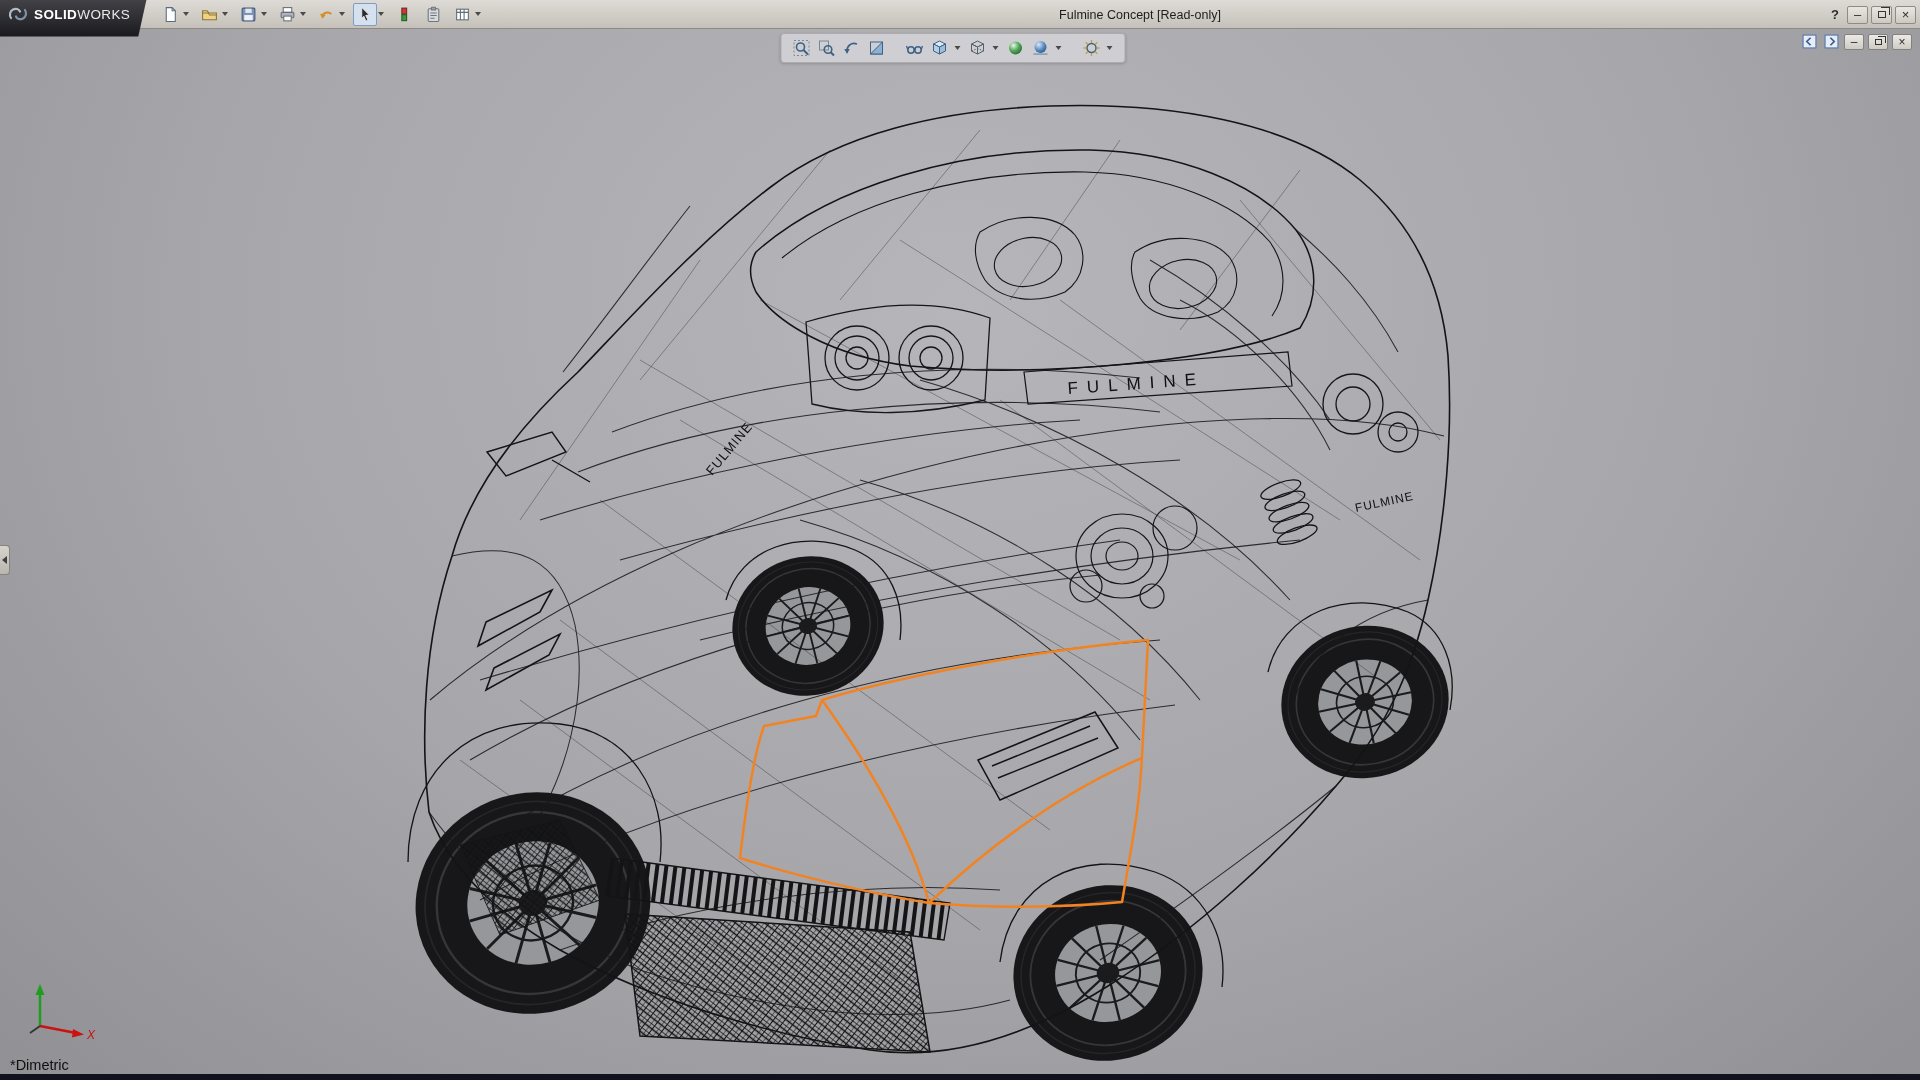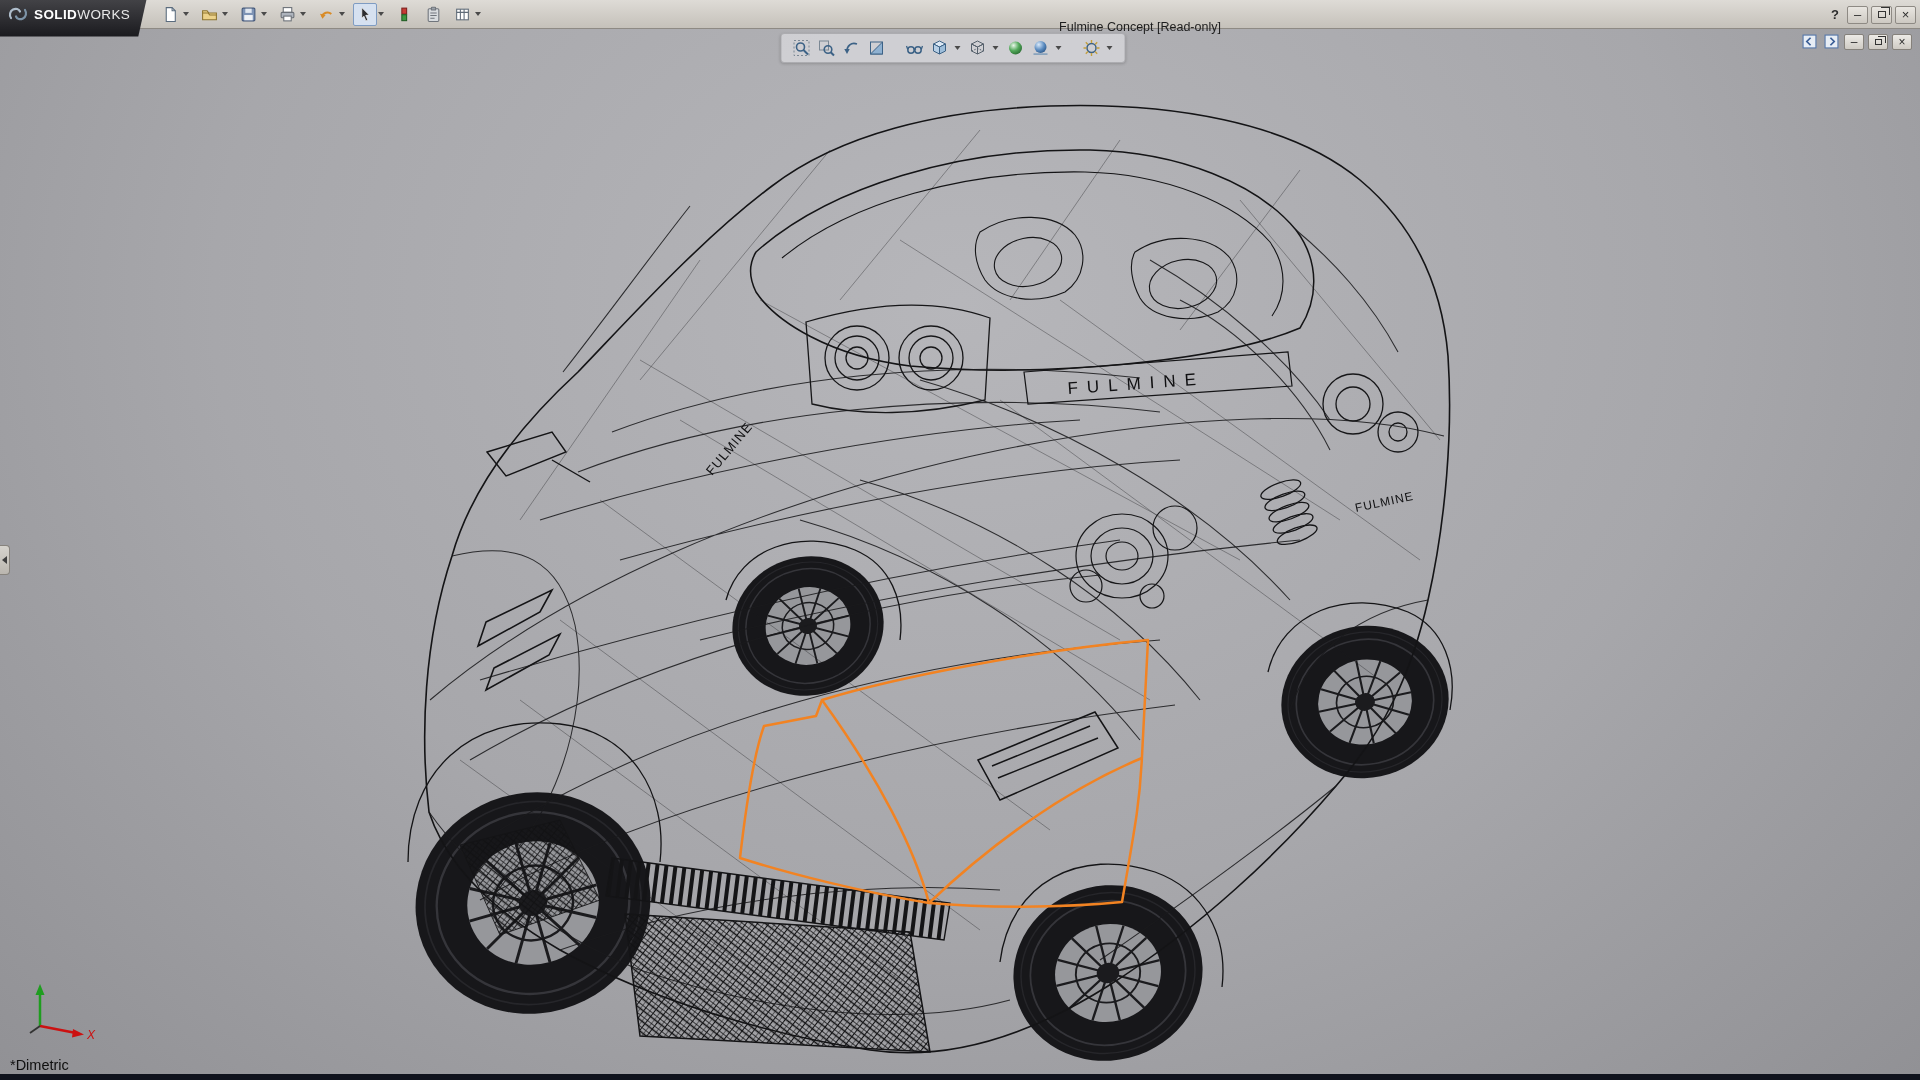--- a/index.html
+++ b/index.html
@@ -24,21 +24,21 @@
 
   .tb { display:flex; align-items:center; gap:2px; margin-left:10px; }
   .tbgroup { display:flex; align-items:center; margin-right:3px; }
   .tb-btn { width:24px; height:23px; display:flex; align-items:center; justify-content:center;
     border:1px solid transparent; border-radius:2px; }
   .tb-btn.active { background:#d6e1f0; border-color:#7f9cc2; }
   .dd { width:0; height:0; border-left:3.5px solid transparent; border-right:3.5px solid transparent;
     border-top:4px solid #4a4a4a; margin:0 3px 0 1px; }
 
   .titletext { position:absolute; left:1140px; transform:translateX(-50%); top:0; height:29px;
-    display:flex; align-items:center; font-size:12.5px; color:#1d1d1d; white-space:nowrap;margin-top:12px; }
+    display:flex; align-items:center; font-size:12.5px; color:#1d1d1d; white-space:nowrap; }
 
   .wincontrols { position:absolute; right:4px; top:0; height:29px; display:flex; align-items:center; gap:3px; }
   .help { width:18px; height:18px; display:flex; align-items:center; justify-content:center;
     font-size:13px; font-weight:bold; color:#2c2c2c; }
   .wbtn { width:21px; height:18px; display:flex; align-items:center; justify-content:center;
     font-size:13px; color:#2c2c2c; background:linear-gradient(#e9e6e1,#cdc9c2);
     border:1px solid #8e8a84; border-radius:2px; line-height:1; }
   .restore-glyph { position:relative; width:8px; height:7px; border:1.5px solid #333; display:inline-block; }
   .restore-glyph::before { content:""; position:absolute; left:2px; top:-5px; width:8px; height:7px;
     border:1.5px solid #333; border-left:none; border-bottom:none; }

